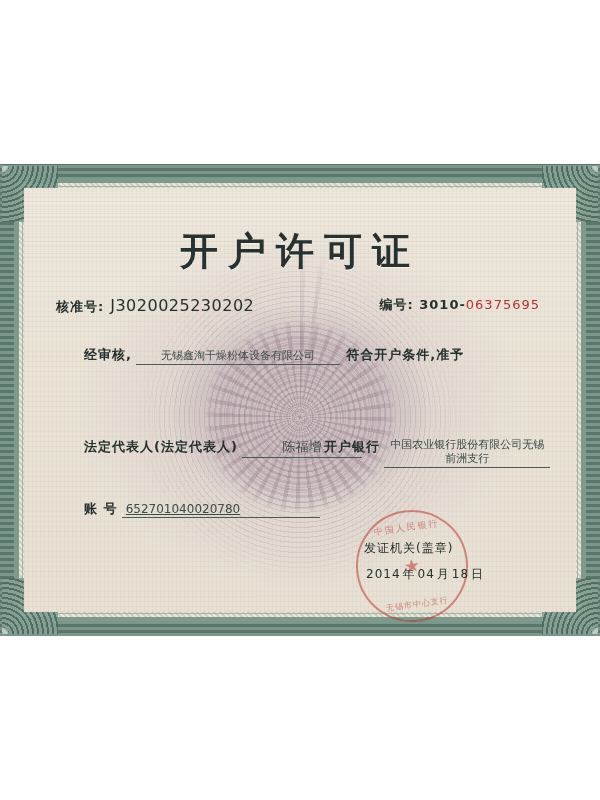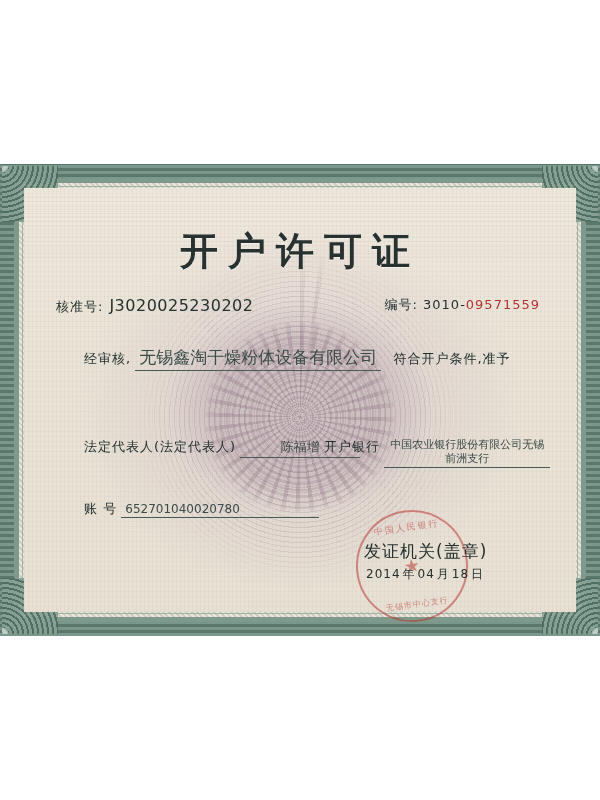--- a/index.html
+++ b/index.html
@@ -148,21 +148,21 @@
     text-shadow: 0 1px 0 rgba(255,255,255,0.5);
   }
 
   .row {
     position: absolute;
     font-size: 13px;
     font-family: "DejaVu Sans", sans-serif;
     color: #24302e;
     white-space: nowrap;
   }
-  .label { font-weight: normal; letter-spacing: 1px; }
+  .label { font-weight: bold; letter-spacing: 1px; }
   .value {
     font-weight: normal;
     letter-spacing: 0.5px;
   }
 
   .approval-no { left: 32px; top: 108px; }
   .approval-no .value { font-size: 16px; margin-left: 6px; }
 
   .serial { right: 36px; top: 108px; text-align: right; }
   .serial .value-red {
@@ -171,24 +171,24 @@
     letter-spacing: 1px;
   }
 
   .line1 { left: 60px; top: 158px; }
   .line1 .underlined {
     display: inline-block;
     border-bottom: 1px solid #4a5a56;
     padding: 0 4px 1px 4px;
     min-width: 196px;
     text-align: center;
-    font-size: 17px;
+    font-size: 11px;
     color: #3b4b47;
   }
-  .line1 .tail { margin-left: 8px; text-align: center; }
+  .line1 .tail { margin-left: 2px; text-align: center; }
 
   .line2 { left: 60px; top: 198px; }
 
   .line3 { left: 60px; top: 250px; }
   .line3 .underlined {
     display: inline-block;
     border-bottom: 1px solid #4a5a56;
     padding: 0 4px 1px 4px;
     min-width: 112px;
     text-align: center;
@@ -210,27 +210,28 @@
   }
 
   .account { left: 60px; top: 312px; }
   .account .underlined {
     display: inline-block;
     border-bottom: 1px solid #4a5a56;
     padding: 0 4px 1px 4px;
     min-width: 190px;
     font-size: 12px;
     color: #3b4b47;
+    text-decoration: underline;
   }
 
   .issuer {
     position: absolute;
     left: 340px;
     top: 352px;
-    font-size: 17px;
+    font-size: 12px;
     font-family: "DejaVu Sans", sans-serif;
     color: #24302e;
     letter-spacing: 1px;
   }
   .issue-date {
     position: absolute;
     left: 340px;
     top: 378px;
     font-size: 12px;
     font-family: "DejaVu Sans", sans-serif;
@@ -300,21 +301,21 @@
 
     <div class="content">
 
       <div class="title">开户许可证</div>
 
       <div class="row approval-no">
         <span class="label">核准号:</span><span class="value">J3020025230202</span>
       </div>
 
       <div class="row serial">
-        <span class="label">编号: 3010-</span><span class="value-red">09571559</span>
+        <span class="label">编号: 3010-</span><span class="value-red">06375695</span>
       </div>
 
       <div class="row line1">
         <span class="label">经审核,</span>
         <span class="underlined">无锡鑫淘干燥粉体设备有限公司</span>
         <span class="label tail">符合开户条件,准予</span>
       </div>
 
 
       <div class="row line3">

